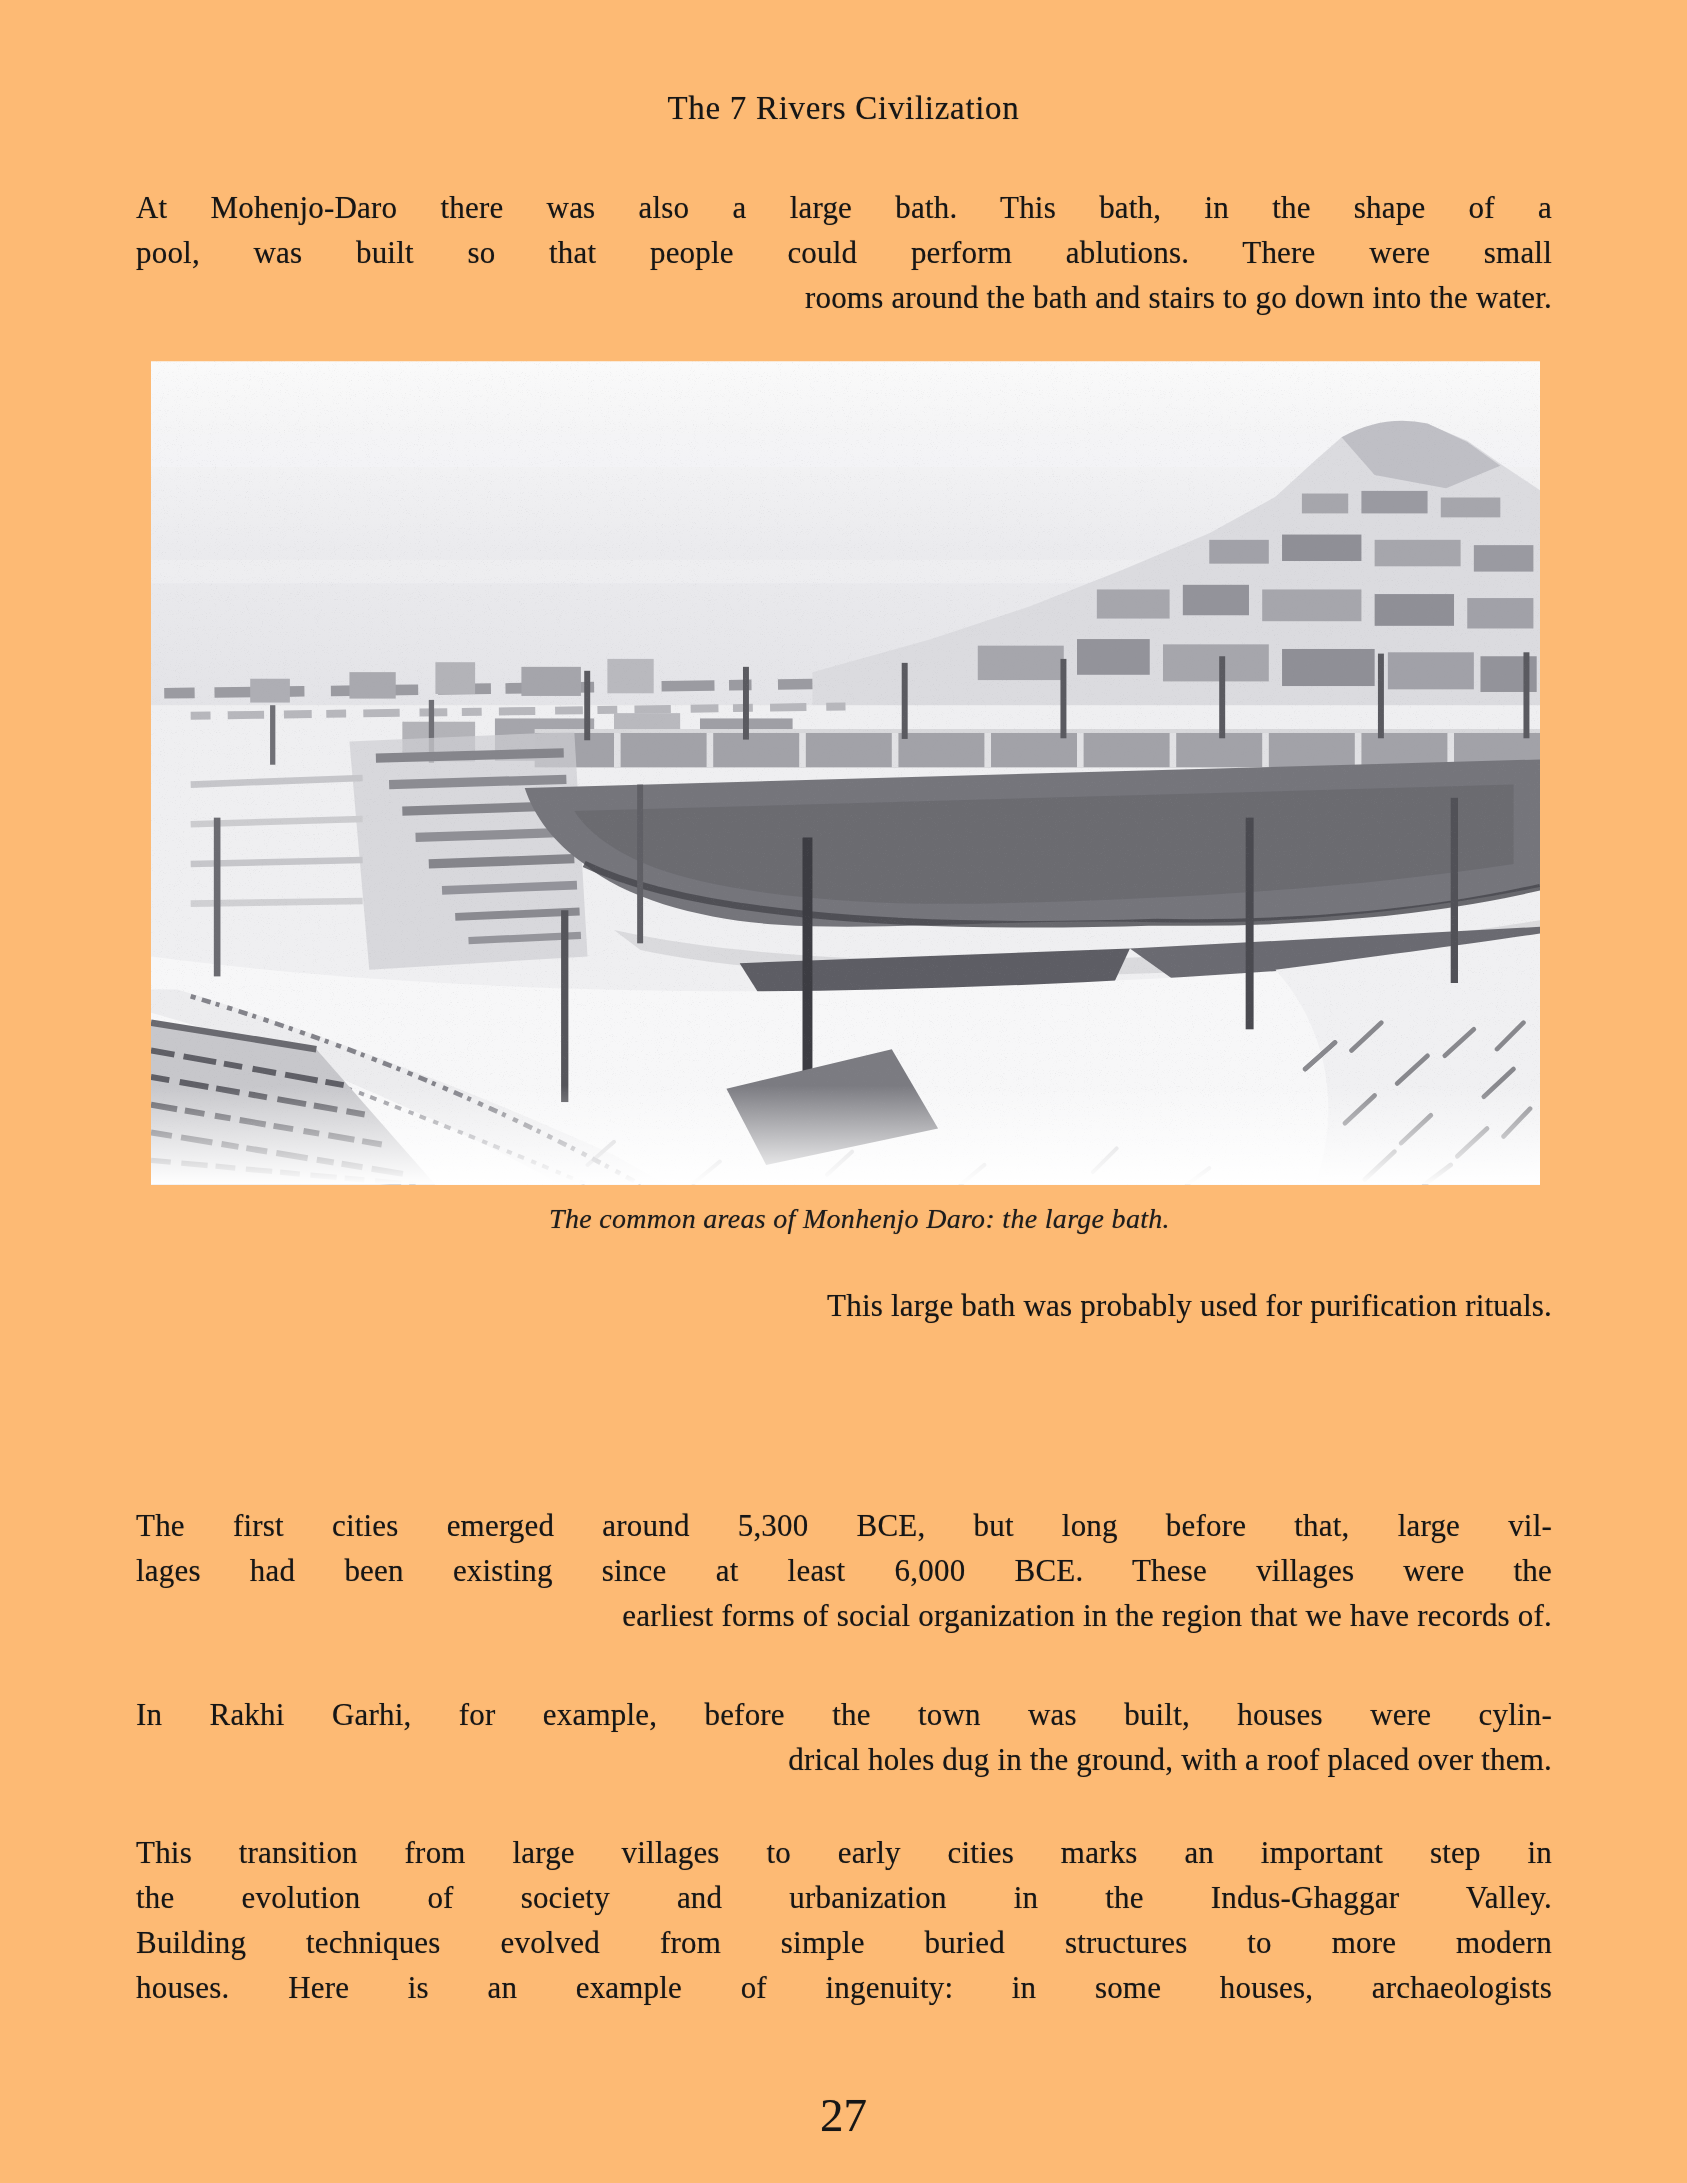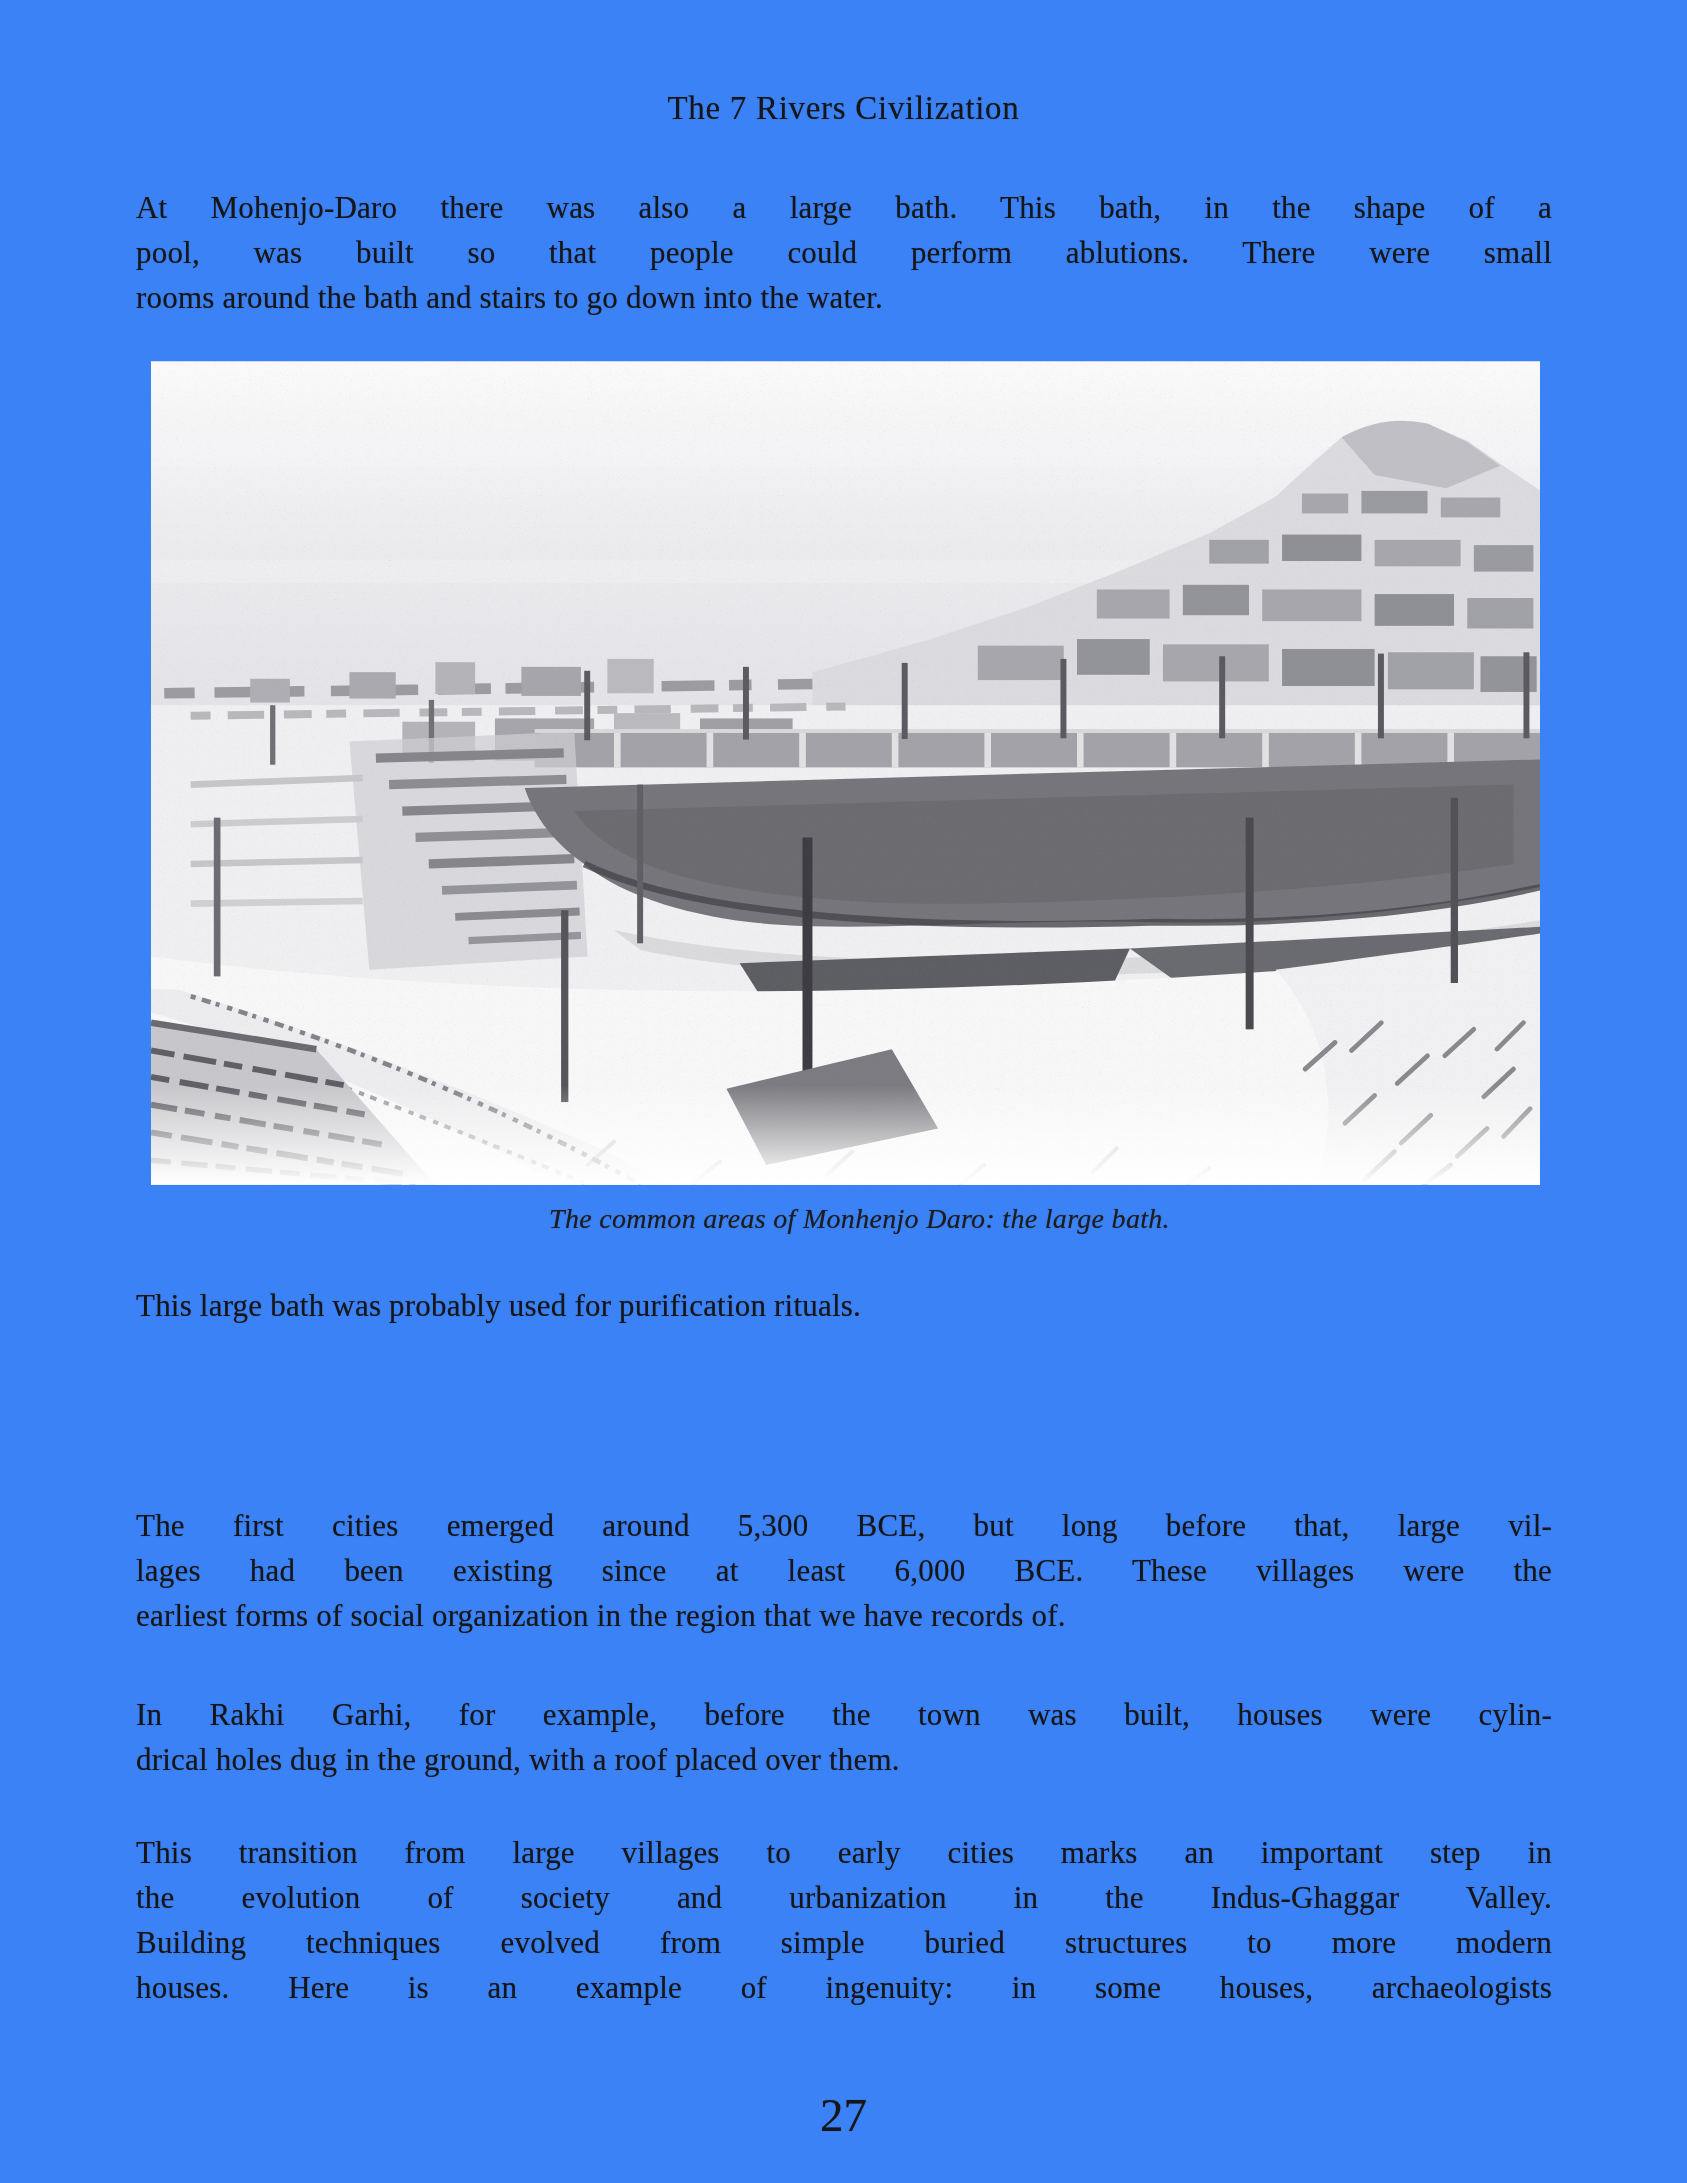--- a/index.html
+++ b/index.html
@@ -1,28 +1,29 @@
 <!DOCTYPE html>
 <html style="font-size:10.6px"><head>
 <meta charset="utf-8">
 <style>
   html,body{margin:0;padding:0;background:#ffffff;}
   .page{
-    position:relative;width:1687px;height:2183px;background:#3b82f6;overflow:hidden;
+    position:relative;width:1687px;height:2183px;background:#fdba74;overflow:hidden;
     font-family:"Liberation Serif","DejaVu Serif",serif;color:#161616;
   }
   .title{
     position:absolute;top:90px;left:0;width:100%;margin:0;text-align:center;
     font-size:33px;font-weight:400;letter-spacing:0.7px;line-height:1.1;
     text-shadow:0 0 0.8px rgba(20,20,20,0.5);
   }
   .para{position:absolute;left:136px;width:1416px;}
   .line{
     font-size:31px;line-height:45px;letter-spacing:0.2px;
     text-shadow:0 0 0.8px rgba(20,20,20,0.5);
+    text-align:right;
   }
   .line.just{text-align:justify;text-align-last:justify;}
   .p1{top:185px}
   .p2{top:1283px}
   .p3{top:1369px}
   .p4{top:1503px}
   .p5{top:1692px}
   .p6{top:1830px}
   .photo{position:absolute;left:151px;top:361px;width:1389px;height:824px;margin:0;}
   .photo svg{display:block;}

